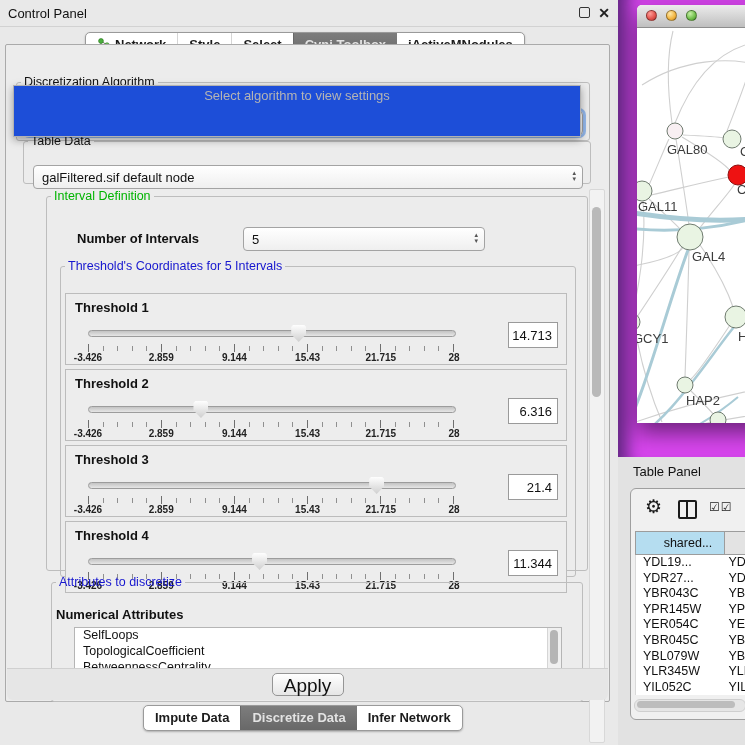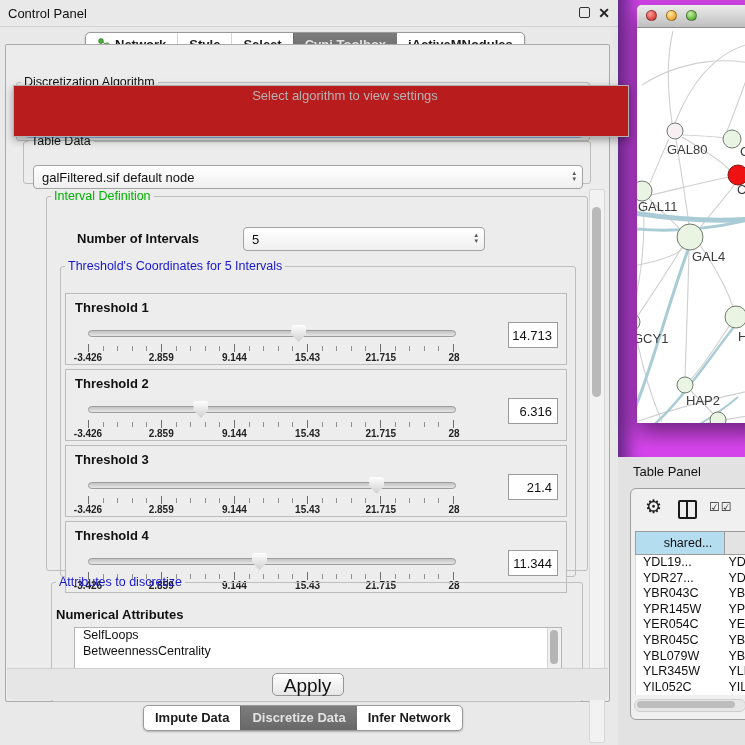--- a/index.html
+++ b/index.html
@@ -23,21 +23,21 @@
   fieldset.grp{position:absolute;margin:0;padding:0;border:1px solid #bdbdbd;border-radius:3px;background:transparent;}
   fieldset.grp legend{font-size:12.5px;padding:0 3px;margin-left:4px;color:#111;}
   fieldset.grp.green>legend{color:#00b400;}
   fieldset.grp.blue>legend{color:#1616cf;}
   .combo{position:absolute;height:24px;border:1px solid #a3a3a3;border-radius:4px;background:linear-gradient(#ffffff,#efefef);font-size:13px;color:#111;display:flex;align-items:center;padding-left:8px;box-sizing:border-box;}
   .combo .stepper{position:absolute;right:6px;top:1px;display:flex;flex-direction:column;align-items:center;font-size:7px;line-height:6px;color:#555;top:4px;}
   .combo.focusring{box-shadow:0 0 0 3px rgba(100,155,235,.65);}
   
   .alg-grp{left:10px;top:30px;width:572px;height:64px;}
   .alg-combo{left:8px;top:22px;right:6px;}
-  .popup{position:absolute;left:7px;top:40px;width:566px;height:50px;background:#b91c1c;border:1px solid #b2b2b2;box-shadow:0 3px 8px rgba(0,0,0,.35);z-index:30;padding-left:48px;}
+  .popup{position:absolute;left:7px;top:40px;width:566px;height:50px;background:#1d4ed8;border:1px solid #b2b2b2;box-shadow:0 3px 8px rgba(0,0,0,.35);z-index:30;}
   .popup .prompt{height:15px;font-size:13px;color:#b4b4b4;text-align:center;padding-top:2px;}
   .popup .item{height:16px;font-size:13px;color:#000;padding-left:2px;}
   .popup .item.b{font-weight:bold;}
   
   .td-grp{left:17px;top:89px;width:566px;height:48px;}
   .td-combo{left:9px;top:17px;right:7px;}
   
   .vscroll{position:absolute;left:583px;top:144px;width:14px;height:552px;background:#f2f2f2;border:1px solid #d8d8d8;border-radius:2px;}
   .vscroll .th{position:absolute;left:2px;top:17px;width:9px;height:190px;background:#b9b9b9;border-radius:5px;}
   
@@ -251,20 +251,21 @@
             </div>
         </fieldset>
       </fieldset>
 
       <fieldset class="grp blue attr-grp">
         <legend>Attributes to discretize</legend>
         <span class="attr-sub">Numerical Attributes</span>
         <div class="listbox">
           <div id="attr-list">
               <div class="li">SelfLoops</div>
+              <div class="li">TopologicalCoefficient</div>
               <div class="li">BetweennessCentrality</div>
             </div>
           <div class="lscroll">
               <div class="th"></div>
             </div>
         </div>
       </fieldset>
 
       <div class="vscroll">
           <div class="th"></div>

